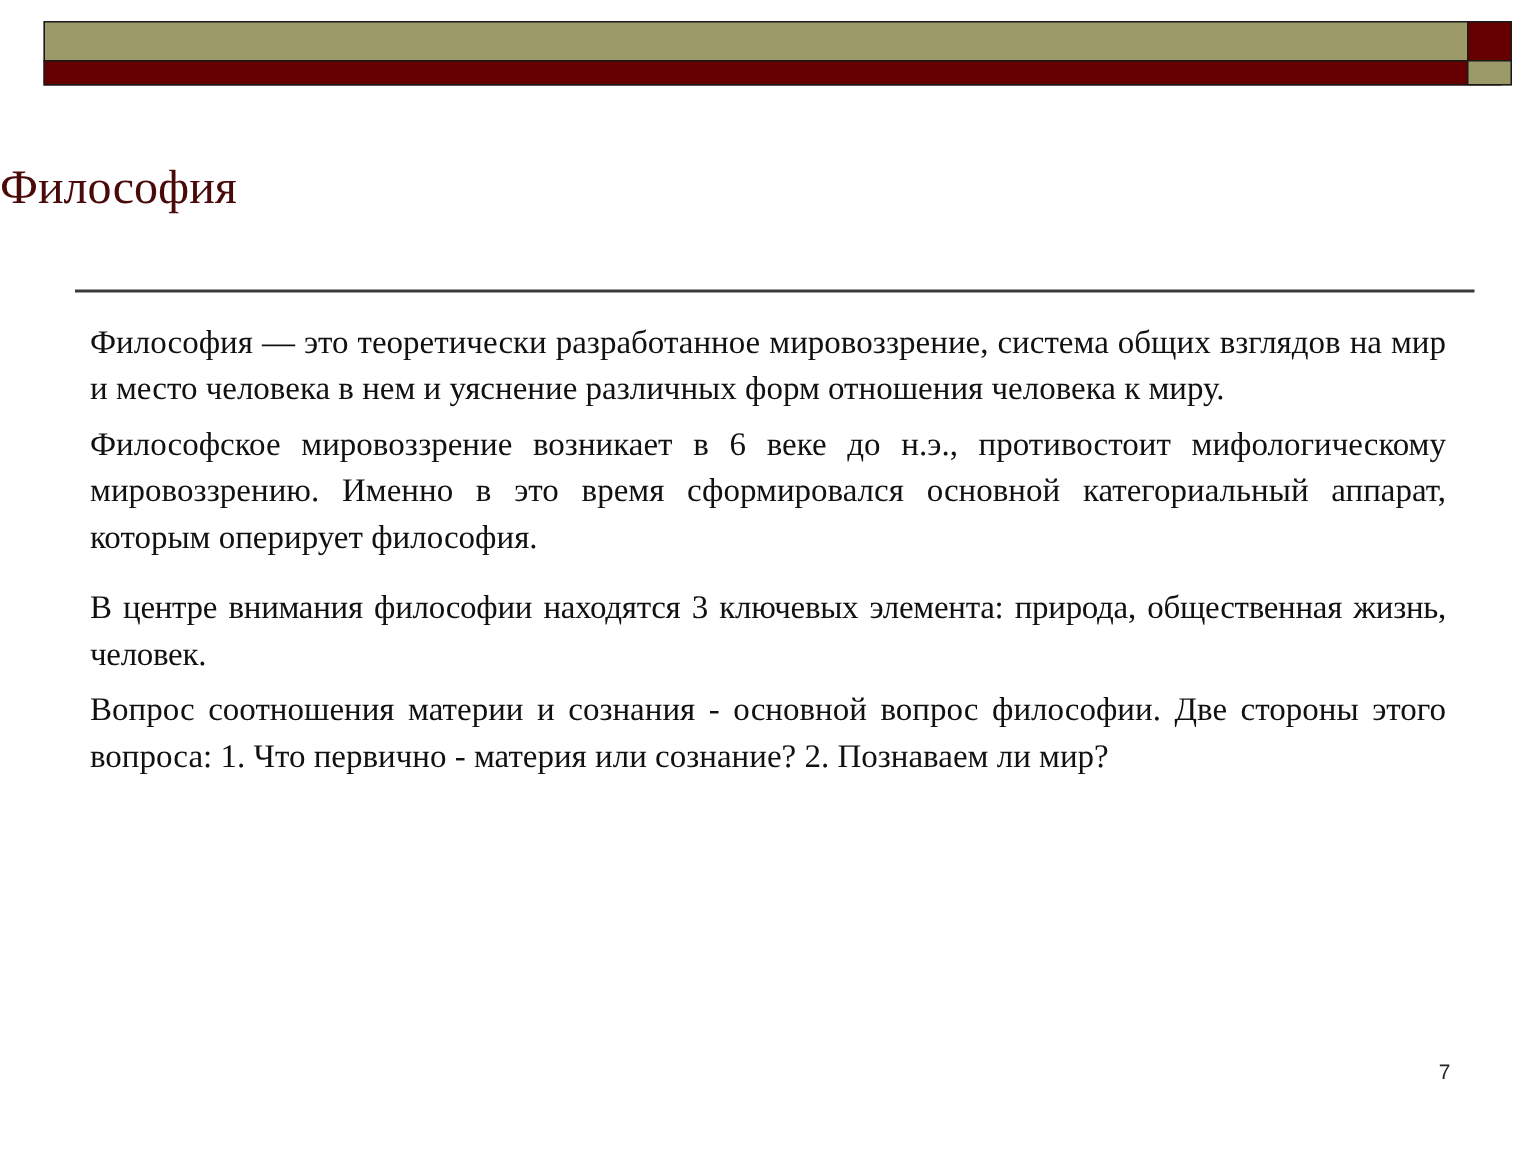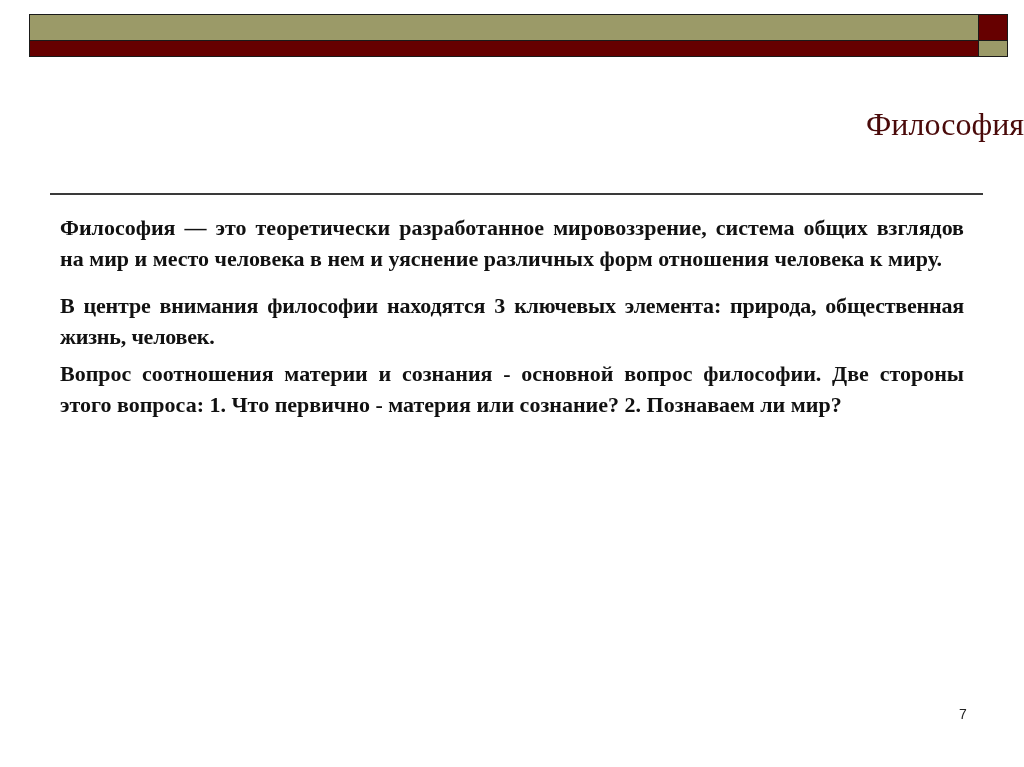--- a/index.html
+++ b/index.html
@@ -40,21 +40,21 @@
       width: 972px; height: 17px;
     }
     .bar-bottom-corner {
       left: 978px; top: 40px;
       width: 30px; height: 17px;
     }
     .title {
       position: absolute;
       left: 0; top: 104px;
       width: 1024px;
-      text-align: right;
+      text-align: left;
       font-size: 32px;
       line-height: 40px;
       color: #4a0a0a;
     }
     .divider {
       position: absolute;
       left: 50px; top: 193px;
       width: 933px; height: 2px;
       background: #3a3a3a;
     }
@@ -63,21 +63,20 @@
       left: 60px; top: 212px;
       width: 904px;
       font-size: 22px;
       line-height: 31px;
       color: #111111;
     }
     .para {
       margin: 0 0 6px 0;
       text-align: justify;
       text-align-last: left;
-      font-weight: bold;
     }
     .para.condensed {
       letter-spacing: -0.2px;
       margin-top: 16px;
     }
     .page-number {
       position: absolute;
       left: 948px; top: 706px;
       width: 30px;
       text-align: center;
@@ -94,18 +93,19 @@
   <div class="bar bar-top-corner" style="background:#660000;"></div>
   <div class="bar bar-bottom-main" style="background:#660000;"></div>
   <div class="bar bar-bottom-corner" style="background:#9b9a68;"></div>
 
   <div class="title">Философия</div>
 
   <div class="divider"></div>
 
   <div class="body-text">
     <p class="para">Философия — это теоретически разработанное мировоззрение, система общих взглядов на мир и место человека в нем и уяснение различных форм отношения человека к миру.</p>
+    <p class="para">Философское мировоззрение возникает в 6 веке до н.э., противостоит мифологическому мировоззрению. Именно в это время сформировался основной категориальный аппарат, которым оперирует философия.</p>
     <p class="para condensed">В центре внимания философии находятся 3 ключевых элемента: природа, общественная жизнь, человек.</p>
     <p class="para">Вопрос соотношения материи и сознания - основной вопрос философии.  Две стороны этого вопроса: 1. Что первично - материя или сознание? 2. Познаваем ли мир?</p>
   </div>
 
   <div class="page-number">7</div>
 </div>
 
 </body></html>

